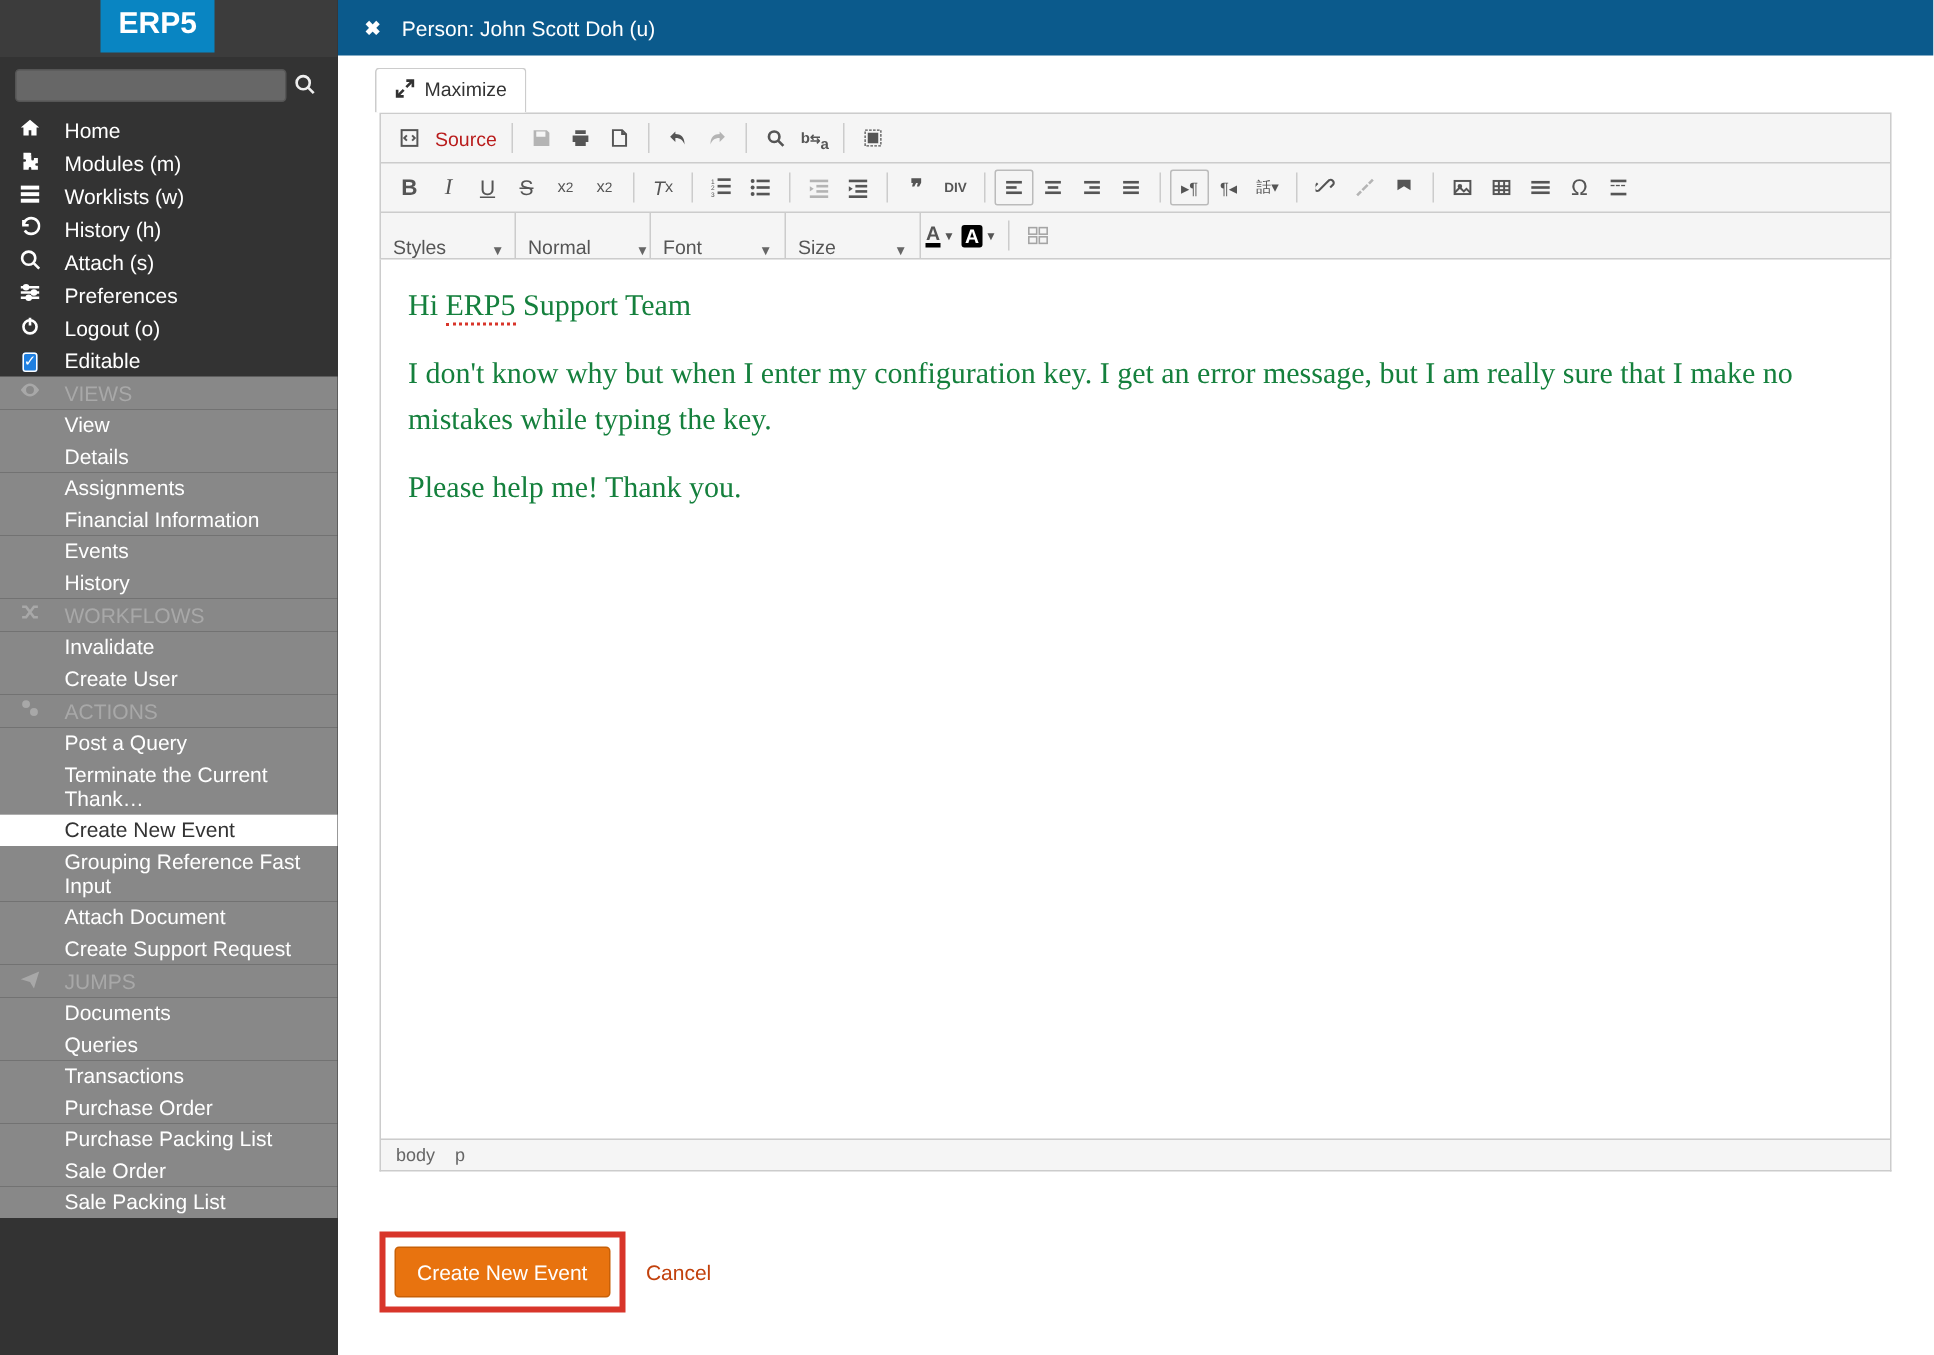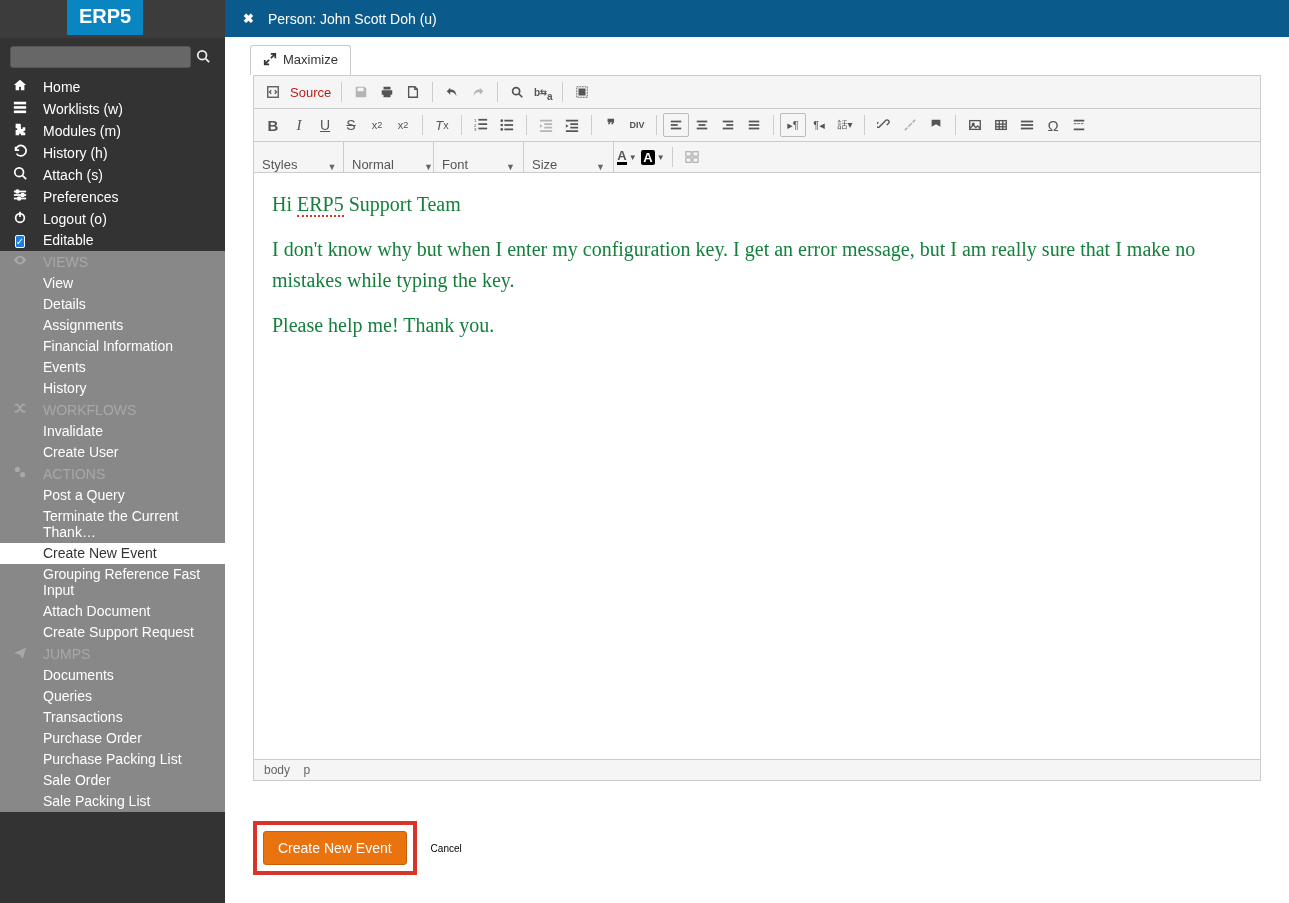--- a/index.html
+++ b/index.html
@@ -48,21 +48,21 @@
 .editor     { min-height:586px; padding:16px 18px; font-size:20px; line-height:1.55; color:#15803d;font-family:Liberation Serif, serif; }
 .editor p   { margin-bottom:14px; }
 .sp-err     { border-bottom:2px dotted #d8352a; }
 .path-bar   { border-top:1px solid #ccc; background:#f5f5f5; padding:3px 10px; font-size:12px; color:#666; }
 .path-bar span + span { margin-left:10px; }
 
 
 .btn-row    { margin-top:40px; display:flex; align-items:center; }
 .hl-box     { border:4px solid #d8352a; padding:6px; display:inline-block; }
 .btn-prim   { background:#e8730f; color:#fff; border:1px solid #c86007; padding:8px 14px; font-size:14px; border-radius:3px; cursor:pointer; }
-.lnk-cancel { color:#000000; margin-left:14px; font-size:10px; cursor:pointer; }
+.lnk-cancel { color:#c2410c; margin-left:14px; font-size:14px; cursor:pointer; }
 
 
 .svg-i { width:14px; height:14px; }
 </style>
 </head>
 <body>
 
 <div class="sidebar">
 
   <div class="logo-row">
@@ -81,31 +81,31 @@
 
   <ul class="nav">
     <li>
         <span class="ic"><svg class="svg-i" viewBox="0 0 16 16" fill="currentColor">
             <path d="M8 2 1 8h2v6h4V10h2v4h4V8h2z"></path>
           </svg></span>
         <span>Home</span>
       </li>
     <li>
         <span class="ic"><svg class="svg-i" viewBox="0 0 16 16" fill="currentColor">
+            <path d="M5 2h3a1 1 0 0 1 0 2h1v3a1 1 0 0 0 2 0v-1h3v4h-1a1 1 0 0 0 0 2h1v3H9v-1a1 1 0 0 0-2 0v1H3V9h1a1 1 0 0 0 0-2H3V2z"></path>
+          </svg></span>
+        <span>Modules (m)</span>
+      </li>
+    <li>
+        <span class="ic"><svg class="svg-i" viewBox="0 0 16 16" fill="currentColor">
             <rect x="1" y="2" width="14" height="3"></rect>
             <rect x="1" y="7" width="14" height="3"></rect>
             <rect x="1" y="12" width="14" height="3"></rect>
           </svg></span>
         <span>Worklists (w)</span>
-      </li>
-    <li>
-        <span class="ic"><svg class="svg-i" viewBox="0 0 16 16" fill="currentColor">
-            <path d="M5 2h3a1 1 0 0 1 0 2h1v3a1 1 0 0 0 2 0v-1h3v4h-1a1 1 0 0 0 0 2h1v3H9v-1a1 1 0 0 0-2 0v1H3V9h1a1 1 0 0 0 0-2H3V2z"></path>
-          </svg></span>
-        <span>Modules (m)</span>
       </li>
     <li>
         <span class="ic"><svg class="svg-i" viewBox="0 0 16 16" fill="none" stroke="currentColor" stroke-width="2">
             <path d="M3 3v4h4"></path>
             <path d="M3 7a6 6 0 1 1 1 4"></path>
           </svg></span>
         <span>History (h)</span>
       </li>
     <li>
         <span class="ic"><svg class="svg-i" viewBox="0 0 16 16" fill="none" stroke="currentColor" stroke-width="2">

